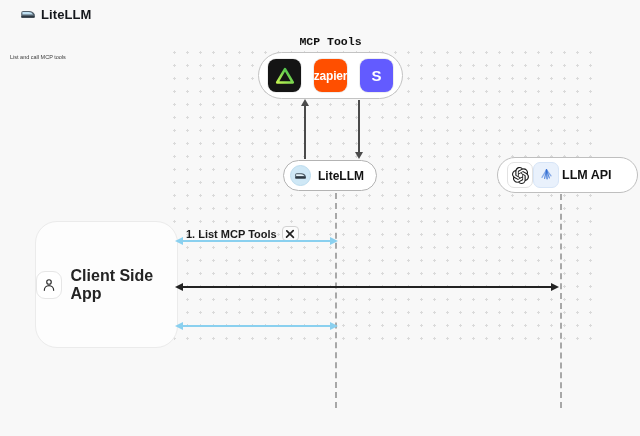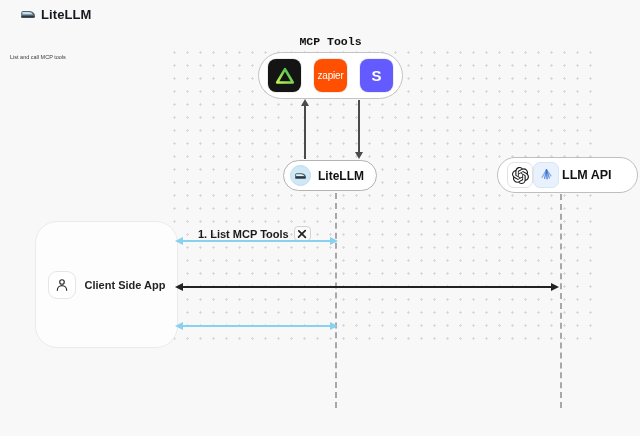--- a/index.html
+++ b/index.html
@@ -16,37 +16,37 @@
   .brand-name{font-size:13px;font-weight:700;color:#15181c;letter-spacing:.1px;}
   .page-title{position:absolute;left:10px;top:31px;font-size:16.5px;font-weight:700;color:#060606;letter-spacing:-0.2px;}
   .page-subtitle{position:absolute;left:10px;top:54px;font-size:5.5px;color:#3c3c3c;}
   .mcp-label{position:absolute;left:258px;top:35px;width:145px;text-align:center;font-size:11.5px;font-weight:600;color:#101010;font-family:Liberation Mono, monospace;}
   .pill{position:absolute;background:#fff;border:1px solid #c3c3c3;display:flex;align-items:center;box-sizing:border-box;}
   .mcp-box{left:258px;top:52px;width:145px;height:47px;border-radius:24px;justify-content:center;gap:13px;}
   .tool-tile{width:33px;height:33px;border-radius:8px;display:flex;align-items:center;justify-content:center;box-shadow:0 0 0 1px rgba(0,0,0,0.07);}
   .tile-black{background:#141414;}
   .tile-zapier{background:#FF4F00;}
   .tile-stripe{background:#635BFF;}
-  .zapier-word{color:#fff;font-size:10px;font-weight:400;letter-spacing:-0.2px;}
+  .zapier-word{color:#fff;font-size:12px;font-weight:700;letter-spacing:-0.2px;}
   .stripe-s{color:#fff;font-size:15px;font-weight:800;}
   .vline{position:absolute;background:#4b4b4b;width:1.5px;}
   .head-up{position:absolute;width:0;height:0;border-left:4px solid transparent;border-right:4px solid transparent;border-bottom:7px solid #4b4b4b;}
   .head-down{position:absolute;width:0;height:0;border-left:4px solid transparent;border-right:4px solid transparent;border-top:7px solid #4b4b4b;}
   .litellm-node{left:283px;top:160px;width:94px;height:31px;border-radius:16px;padding-left:6px;gap:7px;border-color:#b3b3b3;}
   .litellm-circle{width:21px;height:21px;border-radius:50%;background:#cfe8f6;border:1px solid #bcdcee;display:flex;align-items:center;justify-content:center;box-sizing:border-box;}
   .litellm-label{font-size:12px;font-weight:700;color:#121212;}
   .llm-node{left:497px;top:157px;width:141px;height:36px;border-radius:18px;padding-left:9px;border-color:#bfbfbf;}
   .provider-tile{width:26px;height:26px;border-radius:7px;display:flex;align-items:center;justify-content:center;box-sizing:border-box;}
   .openai-tile{background:#fff;border:1px solid #e2e2e2;}
   .fan-tile{background:#e9f1fc;border:1px solid #d7e5f7;}
   .llm-label{font-size:12.5px;font-weight:700;color:#121212;margin-left:3px;}
   .dash{position:absolute;width:0;border-left:2px dashed #a8a8a8;}
   .client-node{left:35px;top:221px;width:143px;height:127px;border-radius:22px;background:#fdfdfd;border:1px solid #ebebeb;justify-content:center;gap:9px;}
   .person-tile{width:28px;height:28px;border-radius:9px;background:#fff;border:1px solid #e6e6e6;display:flex;align-items:center;justify-content:center;box-sizing:border-box;}
-  .client-label{font-size:11px;font-weight:600;color:#242424;}
+  .client-label{font-size:16px;font-weight:600;color:#242424;}
   .step-label{position:absolute;display:flex;align-items:center;gap:5px;font-size:11px;font-weight:600;color:#1b1b1b;}
   .step-label.gray{color:#6f6f6f;}
   .tools-chip{width:17px;height:15px;border-radius:4px;background:#fbfbfb;border:1px solid #d2d2d2;display:flex;align-items:center;justify-content:center;box-sizing:border-box;}
   .hline{position:absolute;height:2px;}
   .blue{background:#8ad0ef;}
   .black{background:#222;}
   .h-left-blue{position:absolute;width:0;height:0;border-top:4.5px solid transparent;border-bottom:4.5px solid transparent;border-right:8px solid #8ad0ef;}
   .h-right-blue{position:absolute;width:0;height:0;border-top:4.5px solid transparent;border-bottom:4.5px solid transparent;border-left:8px solid #8ad0ef;}
   .h-left-black{position:absolute;width:0;height:0;border-top:4px solid transparent;border-bottom:4px solid transparent;border-right:8px solid #222;}
   .h-right-black{position:absolute;width:0;height:0;border-top:4px solid transparent;border-bottom:4px solid transparent;border-left:8px solid #222;}
@@ -131,21 +131,21 @@
   <div class="pill client-node">
     <span class="person-tile">
       <svg width="16" height="16" viewBox="0 0 24 24" fill="none" stroke="#2f2f2f" stroke-width="1.8" stroke-linecap="round">
         <circle cx="12" cy="7.5" r="3.4"></circle>
         <path d="M5 20 a7 7 0 0 1 14 0"></path>
       </svg>
     </span>
     <span class="client-label">Client Side App</span>
   </div>
 
-  <div class="step-label" style="left:198px;top:226px;">
+  <div class="step-label" style="left:186px;top:226px;">
     <span>1. List MCP Tools</span>
     <span class="tools-chip">
       <svg width="10" height="10" viewBox="0 0 10 10" stroke="#222" stroke-width="1.7" stroke-linecap="round">
         <path d="M1.8 1.8 L8.4 8.4"></path>
           <path d="M8.2 1.6 L1.6 8.2"></path>
       </svg>
     </span>
   </div>
   <div class="hline blue" style="left:182px;top:240px;width:150px;"></div>
   <div class="h-left-blue" style="left:175px;top:236.5px;"></div>

